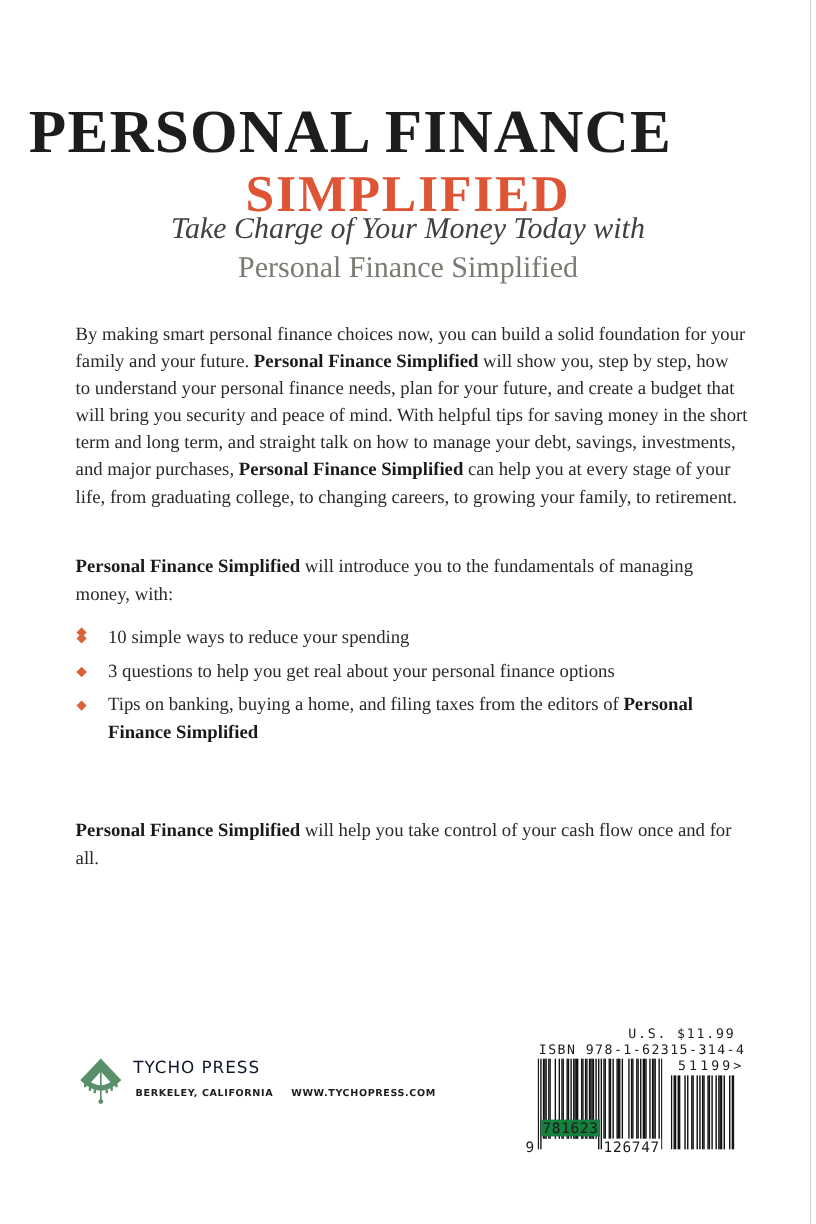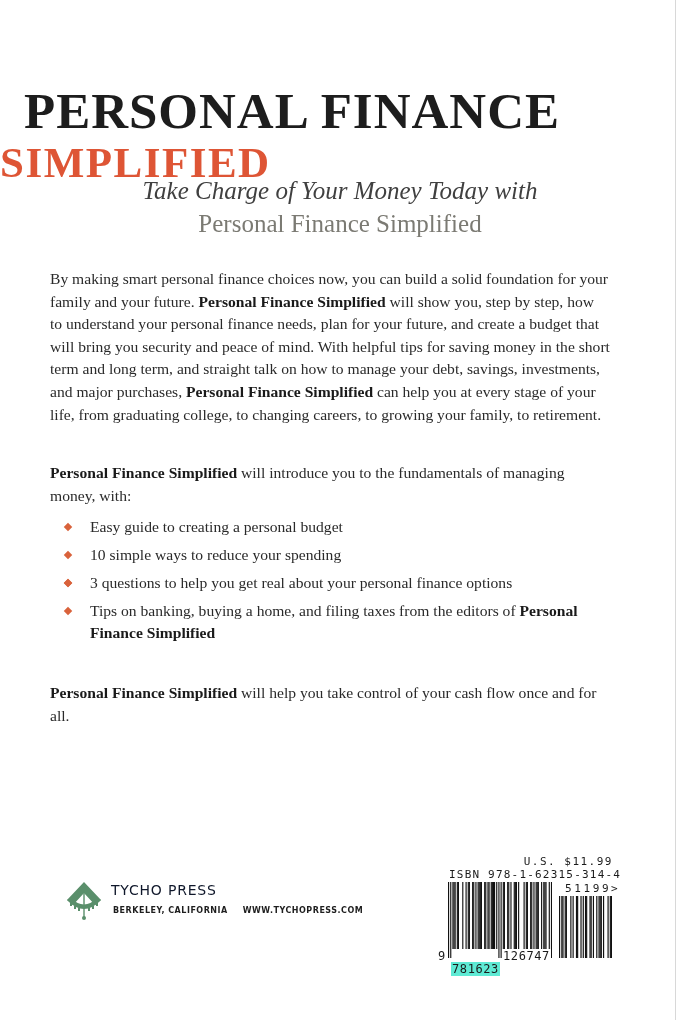--- a/index.html
+++ b/index.html
@@ -6,33 +6,33 @@
   body {
     width: 680px; height: 1020px; background: #ffffff; position: relative; overflow: hidden;
     font-family: "Liberation Serif", "DejaVu Serif", serif; color: #2b2b2b;
   }
   .edge-line { position: absolute; top: 0; right: 4px; width: 1px; height: 1020px; background: #d8d8d8; }
   .title-1 {
     position: absolute; top: 52px; left: 0; width: 584px; text-align: center;
     font-size: 51px; letter-spacing: 1px; color: #1d1d1d; line-height: 1;
   }
   .title-2 {
-    position: absolute; top: 112px; left: 0; width: 680px; 
+    position: absolute; top: 112px; left: 0; width: 680px; text-align: center;
     font-size: 43px; letter-spacing: 1.5px; line-height: 1;
   }
   .subtitle-1 {
     position: absolute; top: 178px; left: 0; width: 680px; text-align: center;
     font-size: 25px; font-style: italic; line-height: 1;
   }
   .subtitle-2 {
     position: absolute; top: 211px; left: 0; width: 680px; text-align: center;
     font-size: 25px; line-height: 1;
   }
   .body-text {
-    position: absolute; left: 50px; width: 560px; font-size: 15.6px; line-height: 22.6px; color: #2a2a2a;
+    position: absolute; left: 63px; width: 560px; font-size: 15.6px; line-height: 22.6px; color: #2a2a2a;
   }
   .body-text b { font-weight: bold; color: #1a1a1a; }
   .p1 { top: 268px; }
   .p2 { top: 462px; }
   .bullets { position: absolute; left: 63px; top: 516px; width: 560px; margin: 0; padding: 0; list-style: none; }
   .bullets li { position: relative; padding-left: 27px; font-size: 15.6px; line-height: 22.6px; margin-bottom: 5.3px; color: #2a2a2a; }
   .bullets li b { font-weight: bold; color: #1a1a1a; }
   .bullet-dot {
     position: absolute; left: 2px; top: 8px; width: 6px; height: 6px; transform: rotate(45deg);
   }
@@ -51,38 +51,38 @@
   .pub-loc span + span { margin-left: 15px; }
 
   .barcode-block { position: absolute; left: 438px; top: 852px; width: 190px; height: 112px; }
   .mono { font-family: "DejaVu Sans Mono", monospace; color: #1a1a1a; position: absolute; white-space: nowrap; }
   .price { right: 15px; top: 3px; font-size: 11px; letter-spacing: 1.5px; }
   .isbn { left: 11px; top: 16px; font-size: 11px; letter-spacing: 1.2px; }
   .addon-num { left: 127px; top: 30px; font-size: 11px; letter-spacing: 2.6px; }
   .bars-main { position: absolute; left: 10px; top: 30px; width: 104px; height: 76px; }
   .bars-addon { position: absolute; left: 121px; top: 44px; width: 53px; height: 62px; }
   .ean-first { left: 0px; top: 97px; font-size: 12px; }
-  .ean-left { left: 13px; top: 110px; font-size: 12px; background: #5eead4; letter-spacing: 0.6px; padding: 0 1px; }
+  .ean-left { left: 13px; top: 81px; font-size: 12px; background: #15803d; letter-spacing: 0.6px; padding: 0 1px; }
   .ean-right { left: 64px; top: 97px; font-size: 12px; background: #fff; letter-spacing: 0.6px; padding: 0 1px; }
 </style>
 </head>
 <body>
 
 <div class="edge-line"></div>
 
 <h1 class="title-1" style="color: rgb(29, 29, 29);">PERSONAL FINANCE</h1>
 <h1 class="title-2" style="color: rgb(222, 85, 53);">SIMPLIFIED</h1>
 <div class="subtitle-1" style="color: #404040;">Take Charge of Your Money Today with</div>
 <div class="subtitle-2" style="color: rgb(123, 122, 115);">Personal Finance Simplified</div>
 
 <div class="body-text p1"><span>By making smart personal finance choices now, you can build a solid foundation for your family and your future. </span><b>Personal Finance Simplified</b><span> will show you, step by step, how to understand your personal finance needs, plan for your future, and create a budget that will bring you security and peace of mind. With helpful tips for saving money in the short term and long term, and straight talk on how to manage your debt, savings, investments, and major purchases, </span><b>Personal Finance Simplified</b><span> can help you at every stage of your life, from graduating college, to changing careers, to growing your family, to retirement.</span></div>
 <div class="body-text p2"><b>Personal Finance Simplified</b><span> will introduce you to the fundamentals of managing money, with:</span></div>
 
 <ul class="bullets">
-  <li><span class="bullet-dot" style="background: rgb(217, 98, 59);"></span><span><span>Easy guide to creating a personal budget</span></span></li>
+  <li><span class="bullet-dot" style="background: rgb(217, 98, 59);"></span></li>
   <li><span class="bullet-dot" style="background: rgb(217, 98, 59);"></span><span><span>10 simple ways to reduce your spending</span></span></li>
   <li><span class="bullet-dot" style="background: rgb(217, 98, 59);"></span></li>
   <li><span class="bullet-dot" style="background: rgb(217, 98, 59);"></span><span><span>3 questions to help you get real about your personal finance options</span></span></li>
   <li><span class="bullet-dot" style="background: rgb(217, 98, 59);"></span><span><span>Tips on banking, buying a home, and filing taxes from the editors of </span><b>Personal Finance Simplified</b></span></li>
 </ul>
 
 <div class="body-text p3"><b>Personal Finance Simplified</b><span> will help you take control of your cash flow once and for all.</span></div>
 
 <div class="publisher">
   <svg class="pub-logo" viewBox="0 0 44 44">

